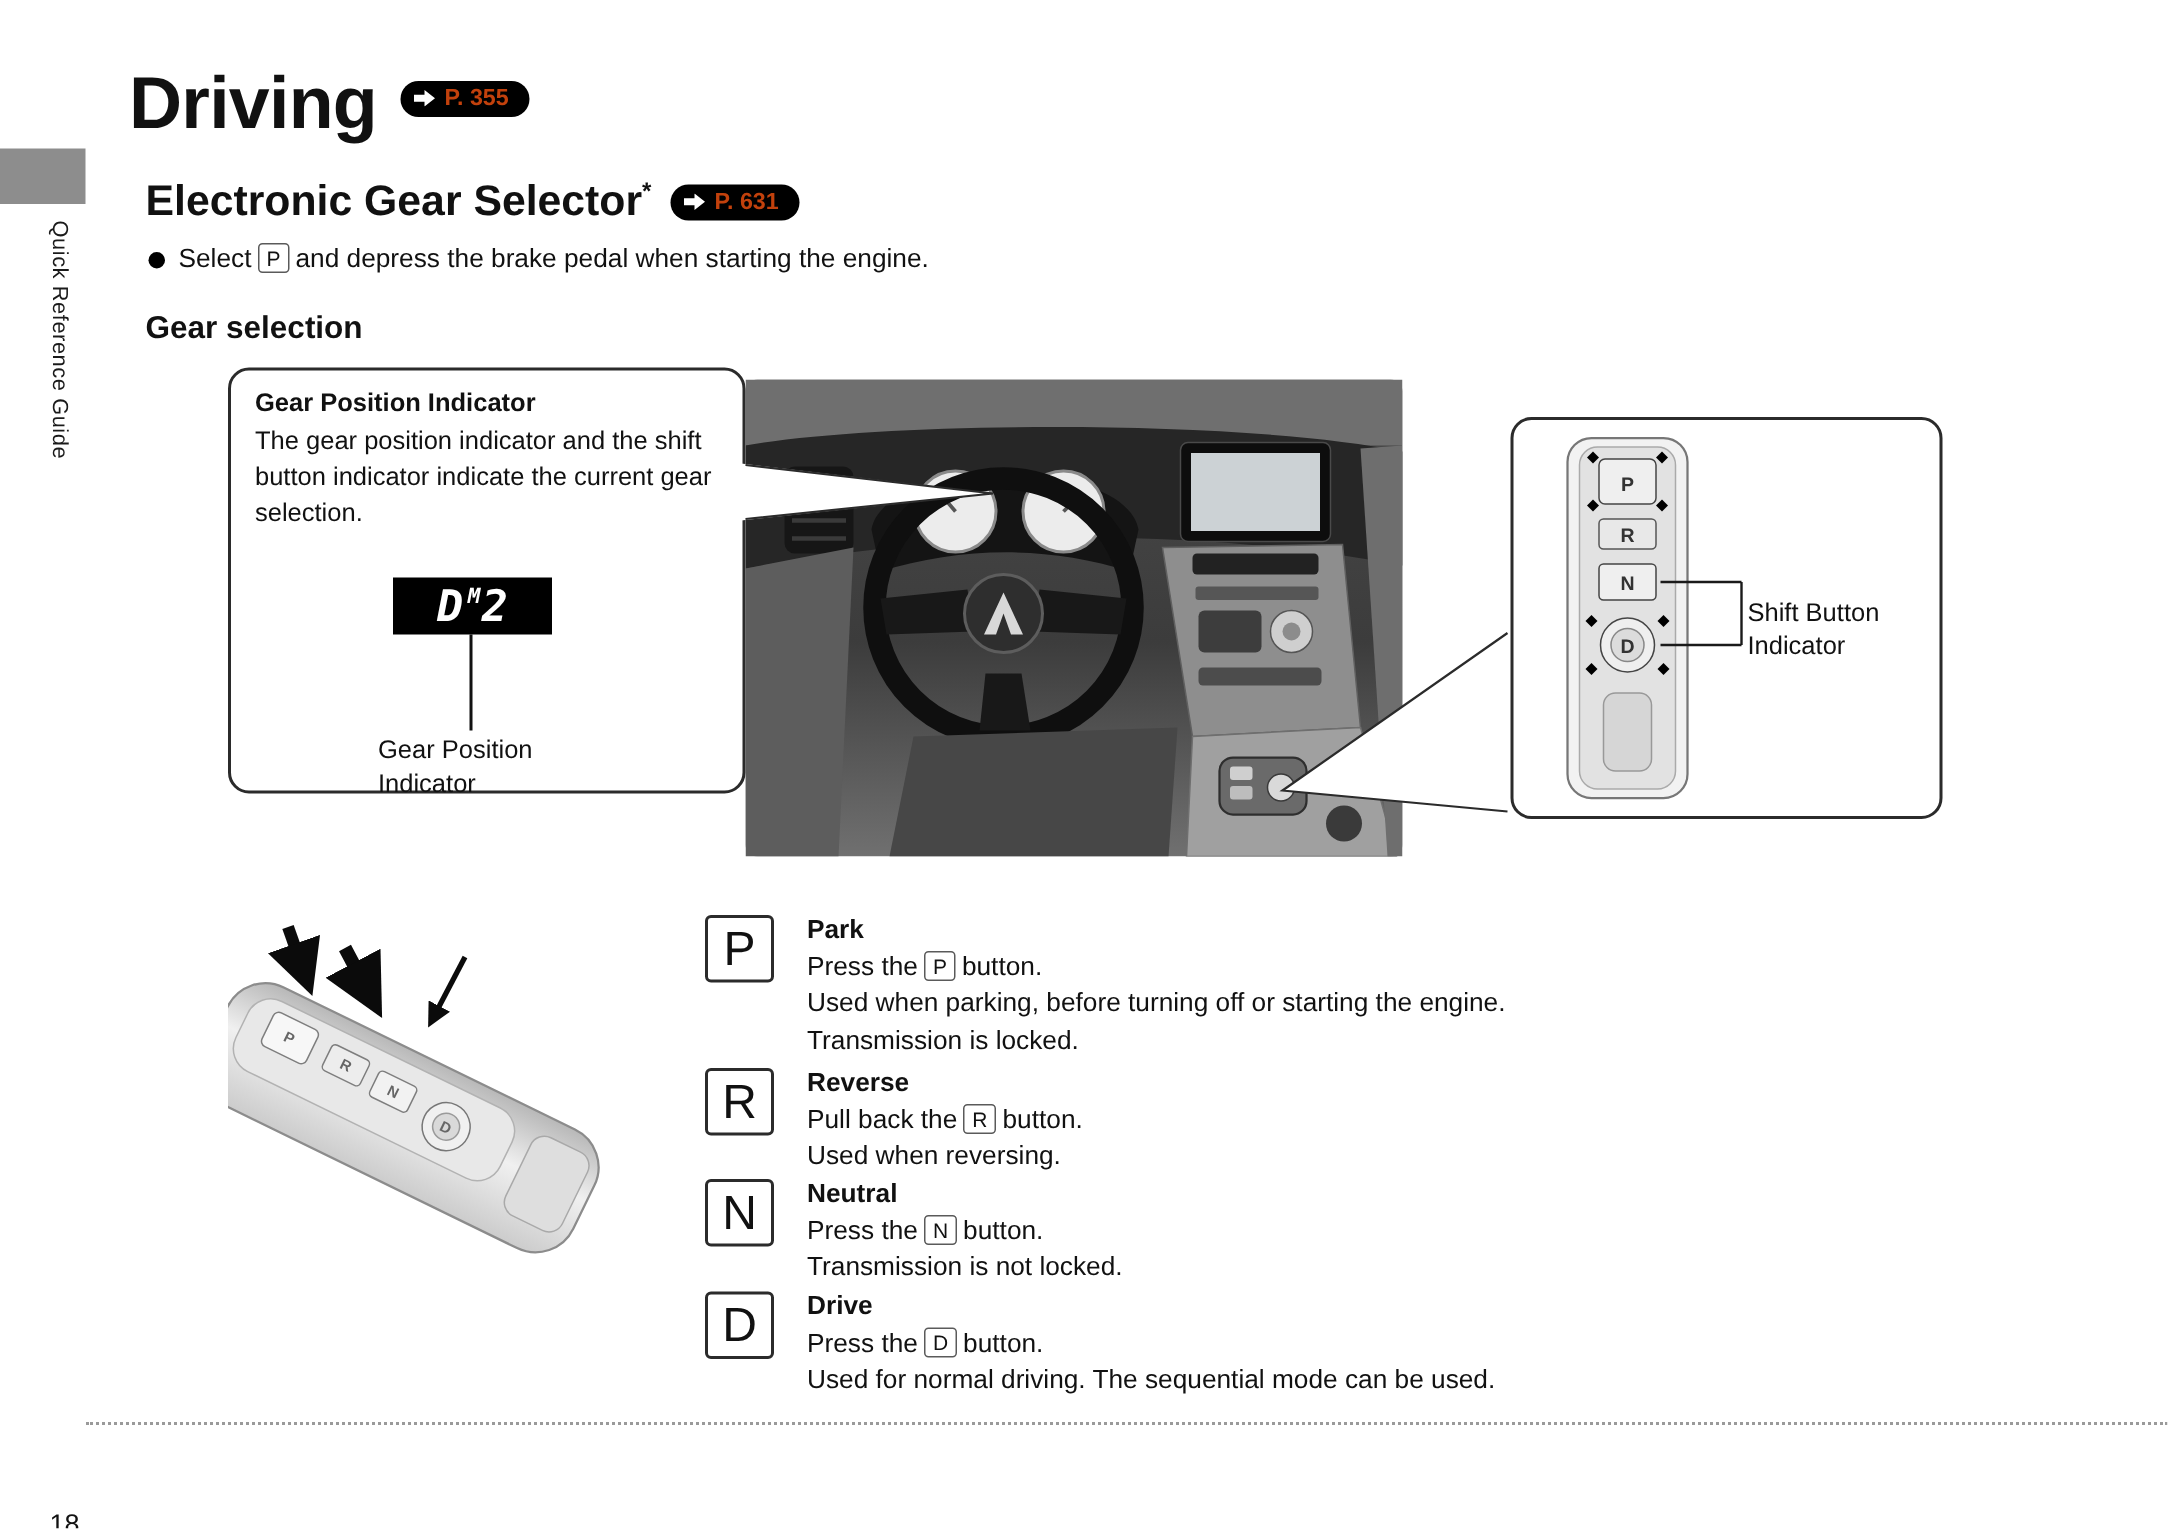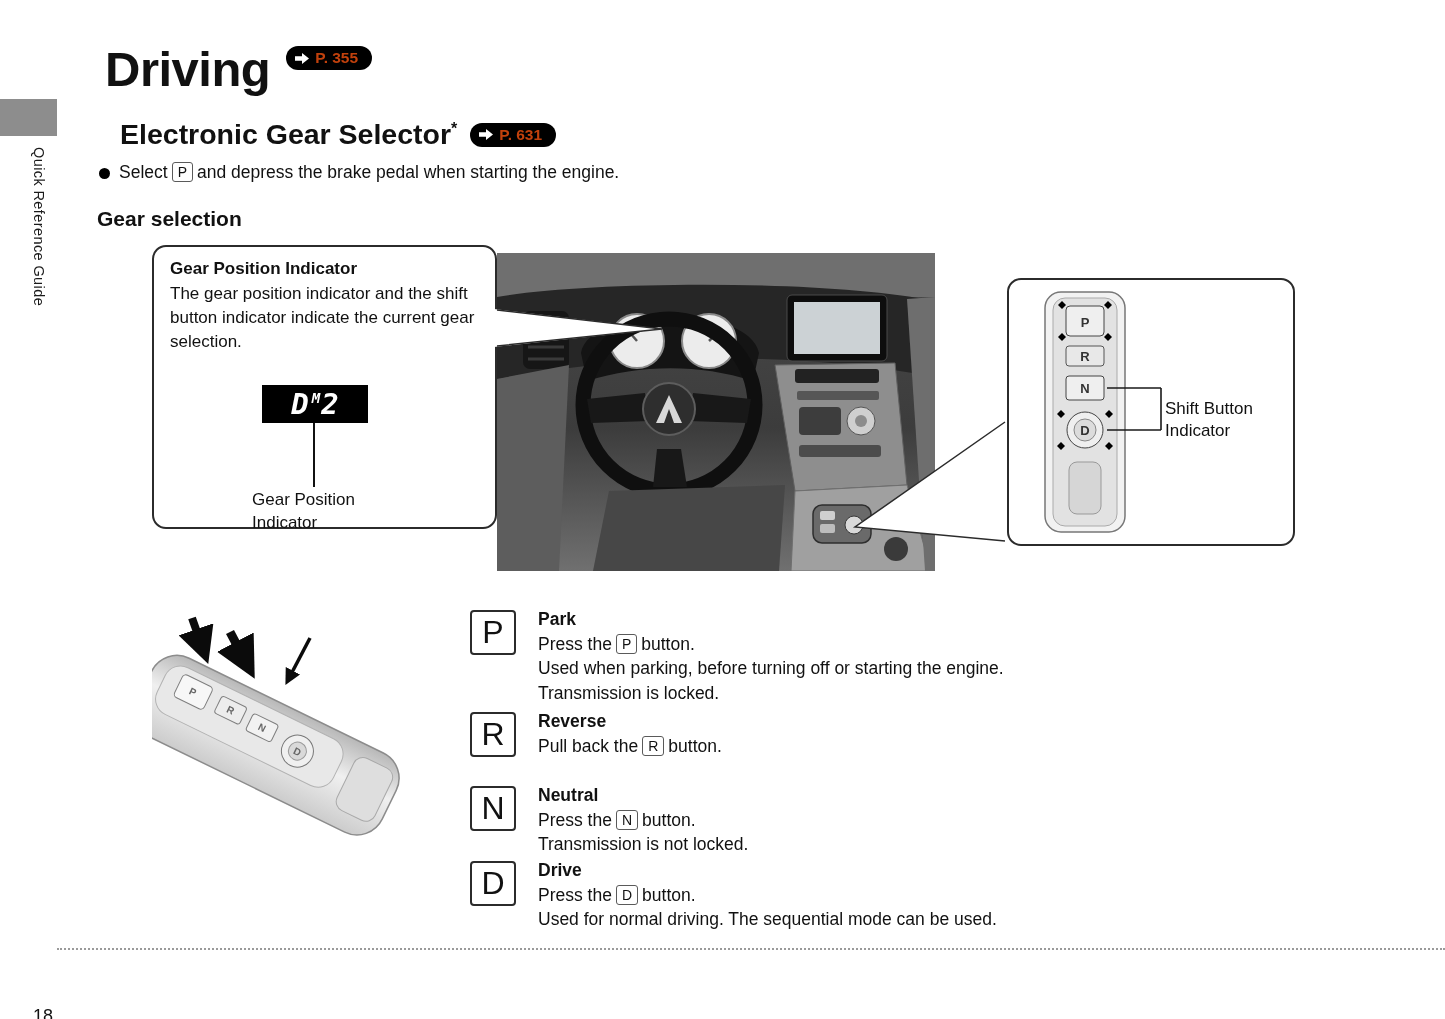--- a/index.html
+++ b/index.html
@@ -6,28 +6,28 @@
   html,body { background:#ffffff; }
   .page { position:relative; width:1445px; height:1019px; background:#fff;
           font-family:"Liberation Sans","DejaVu Sans",sans-serif; color:#111; overflow:hidden; }
 
   
   .side-tab { position:absolute; left:0; top:99px; width:57px; height:37px; background:#8d8d8d; }
   .side-label { position:absolute; left:31px; top:147px; writing-mode:vertical-rl;
                 font-size:14.5px; letter-spacing:.4px; color:#1a1a1a; white-space:nowrap; }
 
   
-  .title-row { position:absolute; left:105px; top:46px; display:flex; align-items:flex-start; gap:16px; }
+  .title-row { position:absolute; left:86px; top:46px; display:flex; align-items:center; gap:16px; }
   .title-row h1 { font-size:49px; line-height:.95; font-weight:bold; letter-spacing:-.5px; }
   .pref { display:inline-flex; align-items:center; gap:6px; background:#000; color:#c2410c;
           border-radius:14px; padding:3px 14px 3px 9px; font-size:15.5px; font-weight:bold;
           white-space:nowrap; cursor:pointer; }
   .title-row .pref { margin-bottom:7px; }
   .subtitle-row { position:absolute; left:97px; top:118px; display:flex; align-items:center; gap:13px; }
-  .subtitle-row h2 { font-size:28.5px; font-weight:bold;margin-left:23px; }
+  .subtitle-row h2 { font-size:28.5px; font-weight:bold; }
   .subtitle-row sup { font-size:16px; }
   .bullet-line { position:absolute; left:99px; top:162px; font-size:17.5px; }
   .dot { display:inline-block; width:11px; height:11px; border-radius:50%; background:#000;
          margin-right:9px; vertical-align:-1px; }
   .ikey { display:inline-block; border:1.5px solid #5a5a5a; border-radius:3px; padding:0 5px;
           font-size:14px; line-height:18px; vertical-align:1px; margin:0 4px; background:#fff; }
   .section-heading { position:absolute; left:97px; top:207px; font-size:21px; font-weight:bold; }
 
   
   .callout { position:absolute; left:152px; top:245px; width:345px; height:284px; background:#fff;
@@ -250,20 +250,21 @@
       <div>Used when parking, before turning off or starting the engine.</div>
       <div>Transmission is locked.</div>
     </div>
   </div>
 
   <div class="gear-row" style="top:709px">
     <div class="gear-key">R</div>
     <div class="gear-text">
       <div class="gear-name">Reverse</div>
       <div><span>Pull back the</span><span class="ikey">R</span><span>button.</span></div>
+      <div>Used when reversing.</div>
     </div>
   </div>
 
   <div class="gear-row" style="top:783px">
     <div class="gear-key">N</div>
     <div class="gear-text">
       <div class="gear-name">Neutral</div>
       <div><span>Press the</span><span class="ikey">N</span><span>button.</span></div>
       <div>Transmission is not locked.</div>
     </div>

